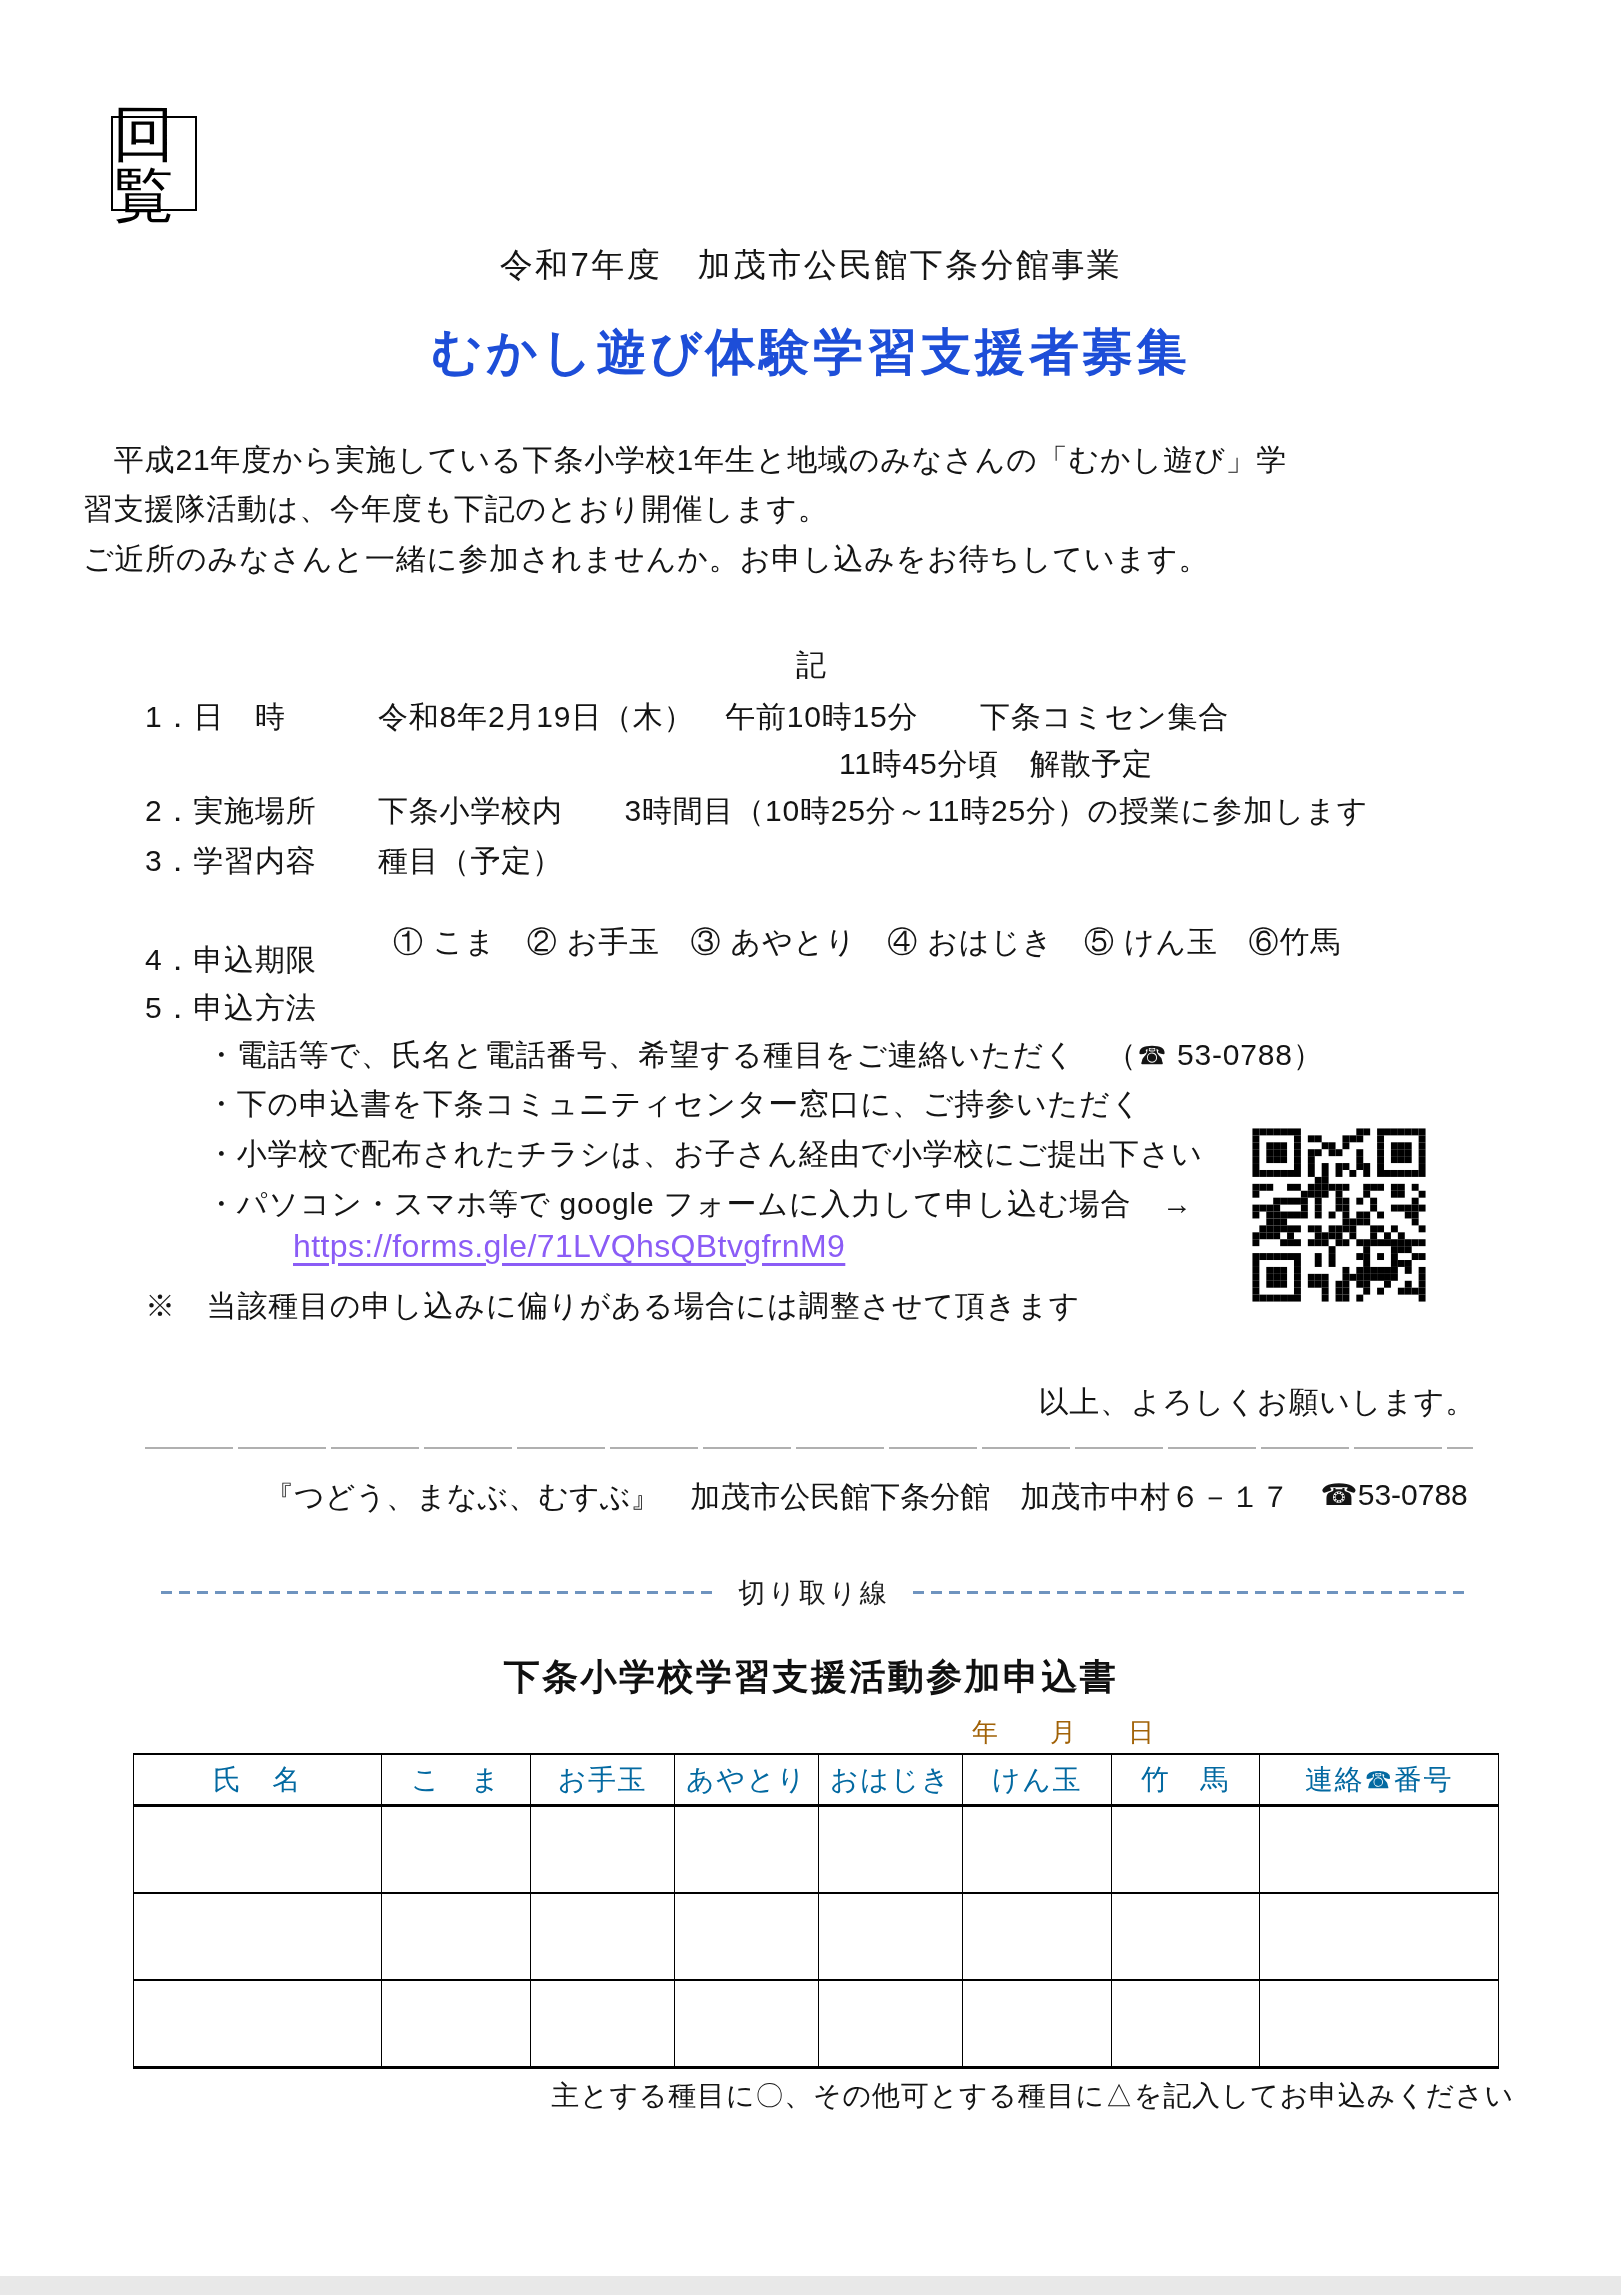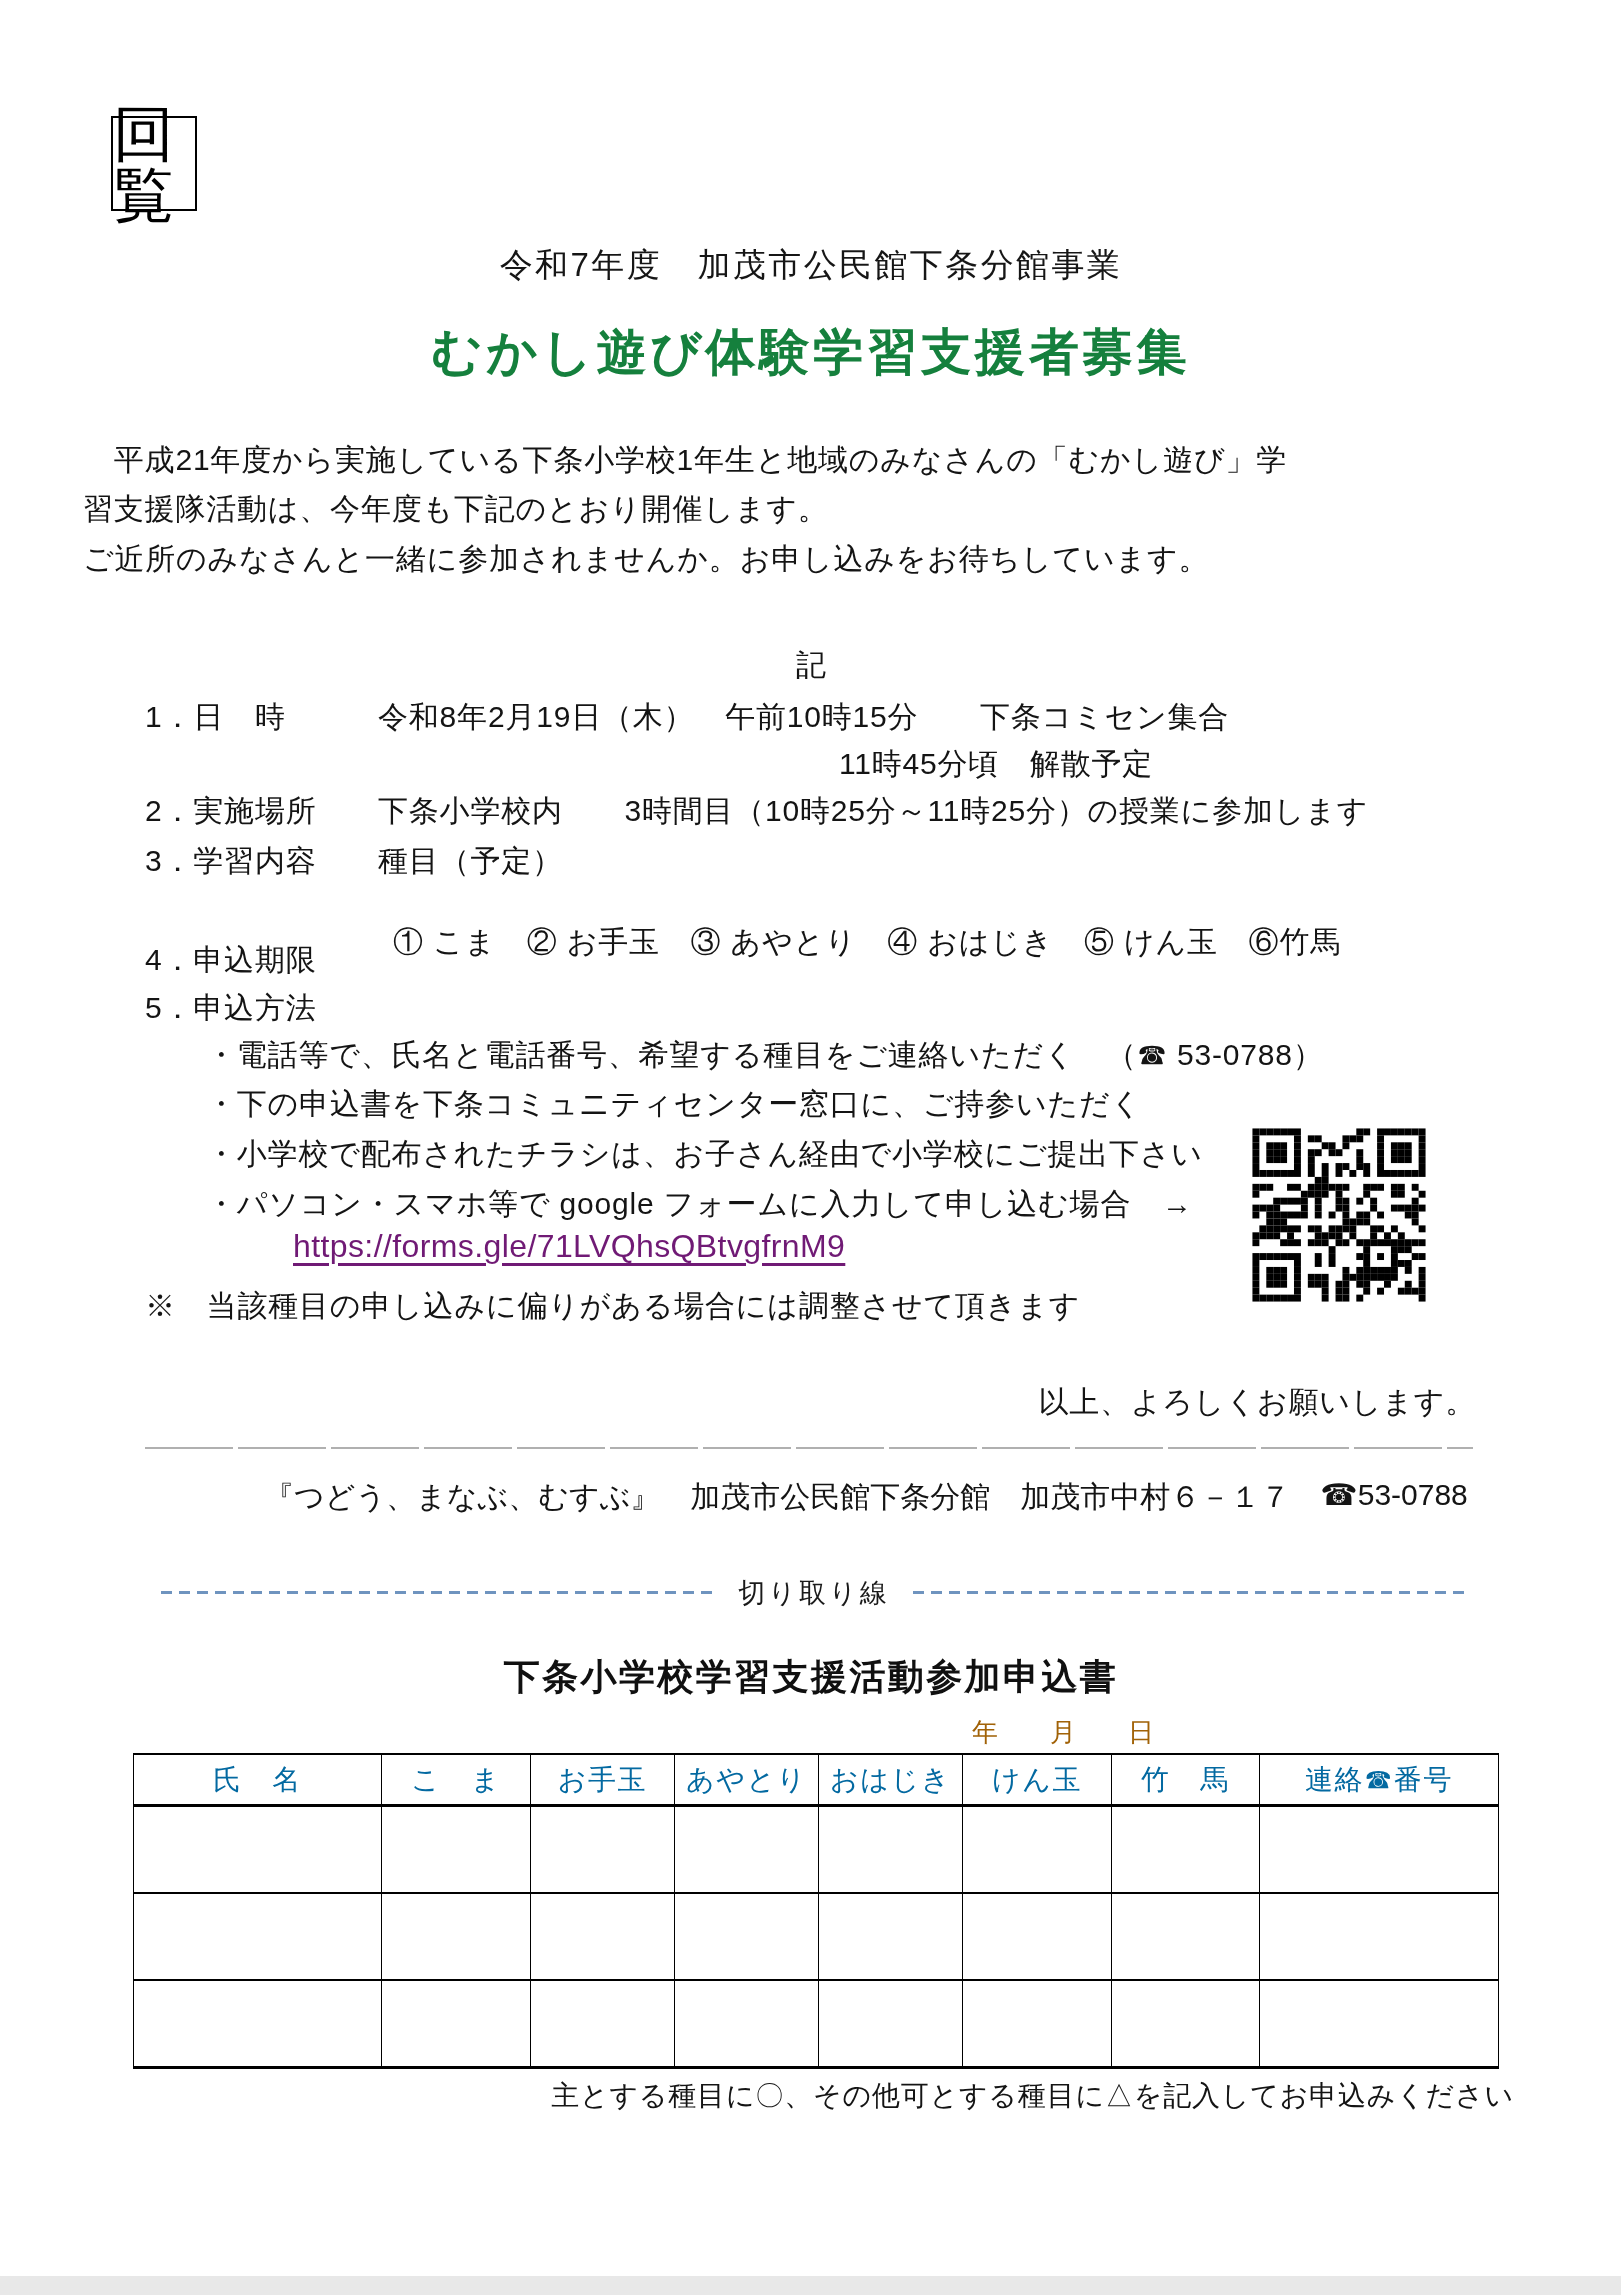--- a/index.html
+++ b/index.html
@@ -19,26 +19,26 @@
     font-family:"DejaVu Serif", serif;
     font-size:61px;line-height:1;letter-spacing:0.8px;
     color:#000;
   }
   .subtitle{
     left:0;right:0;top:243px;text-align:center;
     font-size:33px;letter-spacing:2.4px;color:#161616;
   }
   .main-title{
     left:0;right:0;top:319px;text-align:center;
-    font-size:50px;font-weight:600;letter-spacing:3.9px;color:#15803d;margin:0;
+    font-size:50px;font-weight:600;letter-spacing:3.9px;color:#1d4ed8;margin:0;
   }
   .body-line{font-size:30px;letter-spacing:0.8px;color:#141414;white-space:pre;}
   .ki-heading{left:0;right:0;top:645px;text-align:center;font-size:30px;color:#141414;}
   .url-link{
-    font-size:32px;color:#701a75;text-decoration:underline;
+    font-size:32px;color:#8b5cf6;text-decoration:underline;
     text-underline-offset:5.5px;letter-spacing:0.4px;
   }
   .closing{right:146px;top:1382px;font-size:30px;letter-spacing:0.8px;color:#141414;}
   .divider{
     left:145px;top:1447px;width:1328px;height:2.4px;
     background:repeating-linear-gradient(90deg,#b0b0b0 0 88px,#ffffff 88px 93px);
   }
   .footer-line{left:264px;top:1477px;display:flex;column-gap:30px;font-size:30px;color:#141414;white-space:pre;}
   .cutline{
     left:161px;top:1576px;width:1306px;height:33px;

